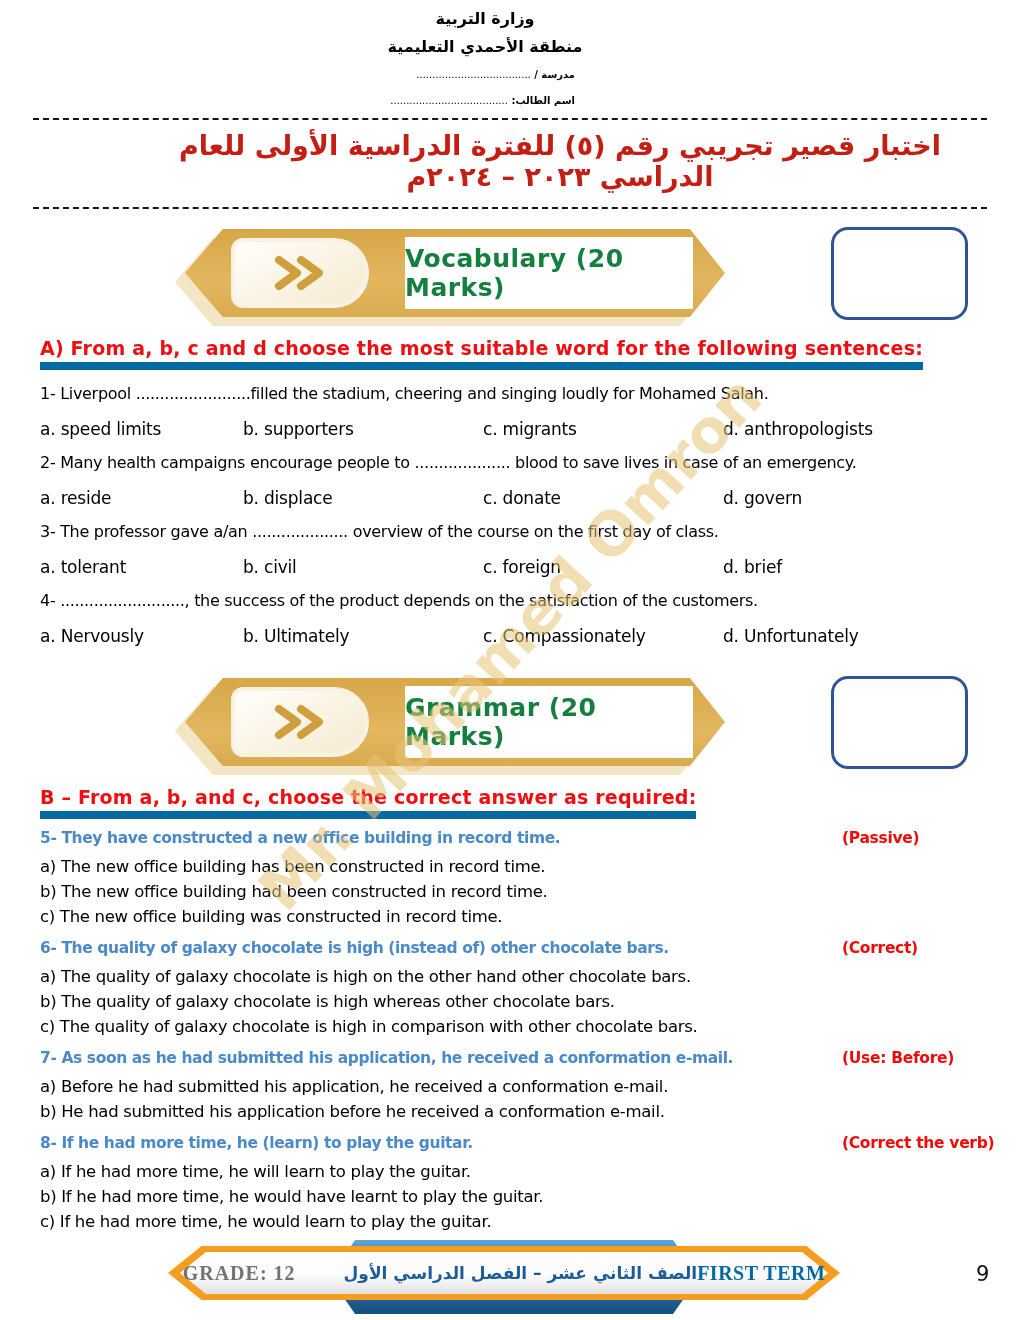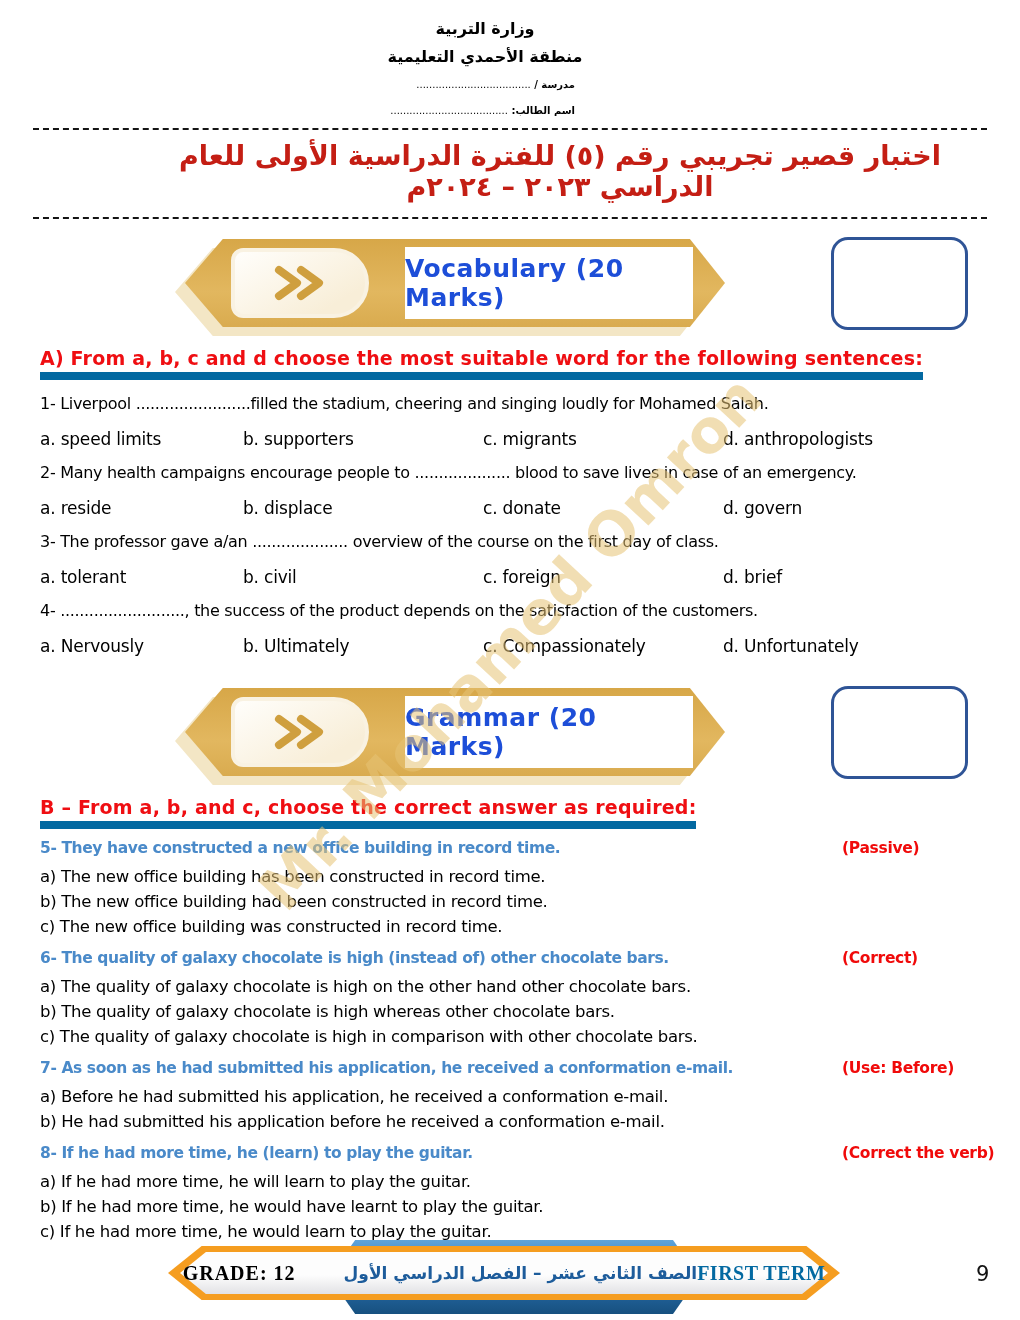--- a/index.html
+++ b/index.html
@@ -3,21 +3,21 @@
 <meta charset="utf-8">
 <style>
   html,body { margin:0; padding:0; background:#fff; }
   .page {
     position:relative; width:1020px; height:1320px; margin:0 auto;
     background:#fff; color:#000; overflow:hidden;
     font-family:"DejaVu Sans", sans-serif;
   }
 
   
-  .arabic-header { padding-top:14px; direction:rtl; }
+  .arabic-header { padding-top:4px; direction:rtl; }
   .ah-center { text-align:center; font-weight:bold; font-size:16px; line-height:22px;
                margin:4px auto 6px auto; transform:translateX(-25px); }
   .ah-line { width:300px; margin:4px auto 0 auto; transform:translateX(-85px);
              text-align:right; font-size:10px; line-height:22px; font-weight:bold; }
   .ah-line .dots { font-weight:normal; letter-spacing:1px; }
 
   .divider { border-top:2px dashed #141414; margin:6px 33px 0 33px; height:0; }
 
   
   .exam-title {
@@ -35,21 +35,21 @@
     clip-path:polygon(0 50%,7% 0,93.5% 0,100% 50%,93.5% 100%,7% 100%); }
   .banner .bbar { position:absolute; inset:0;
     background:linear-gradient(180deg,#d7a748 0%,#e2b75f 60%,#d9ab4f 100%);
     clip-path:polygon(0 50%,7% 0,93.5% 0,100% 50%,93.5% 100%,7% 100%); }
   .banner .pill { position:absolute; left:46px; top:9px; width:138px; height:70px;
     background:linear-gradient(150deg,#fffefb 0%,#f8eed8 80%);
     border:4px solid #f9f2e2; border-radius:14px 40px 40px 14px; box-sizing:border-box;
     display:flex; align-items:center; justify-content:center; }
   .banner .label-box { position:absolute; left:220px; right:32px; top:8px; bottom:8px;
     background:#ffffff; display:flex; align-items:center; justify-content:center; }
-  .banner .label-box span { color:#1d4ed8; font-weight:bold; font-size:25px; letter-spacing:0.5px; }
+  .banner .label-box span { color:#15803d; font-weight:bold; font-size:25px; letter-spacing:0.5px; }
 
   .score-box { width:137px; height:93px; border:3px solid #2f5496; border-radius:17px;
                background:#fff; box-sizing:border-box; flex:0 0 auto; }
 
   
   .sec-heading { margin:16px 40px 0 40px; display:inline-block;
     color:#ef0e12; font-weight:bold; font-size:19px; letter-spacing:0.2px;
     border-bottom:8px solid #0369a1; padding-bottom:3px; white-space:nowrap; }
 
   
@@ -80,21 +80,21 @@
     clip-path:polygon(0 50%,7% 0,93% 0,100% 50%,93% 100%,7% 100%); }
   .f-orange { position:absolute; left:0; right:0; top:2px; bottom:2px;
     background:#f59d20;
     clip-path:polygon(0 50%,5% 0,95% 0,100% 50%,95% 100%,5% 100%); }
   .f-white { position:absolute; left:12px; right:12px; top:8px; bottom:8px;
     background:linear-gradient(180deg,#fdfdfd 55%,#e2e2e5 100%);
     clip-path:polygon(0 50%,4% 0,96% 0,100% 50%,96% 100%,4% 100%); }
   .f-text { position:absolute; left:12px; right:12px; top:8px; bottom:8px;
     display:flex; align-items:center; justify-content:center; z-index:3; }
   .f-grade { font-family:"Liberation Serif", serif; font-weight:bold; font-size:20px;
-             color:#000000; letter-spacing:1px; margin-right:48px; white-space:nowrap; }
+             color:#737373; letter-spacing:1px; margin-right:48px; white-space:nowrap; }
   .f-arabic { direction:rtl; color:#1d5c9b; font-weight:bold; font-size:17px; white-space:nowrap; }
   .f-term { font-family:"Liberation Serif", serif; font-weight:bold; font-size:20px;
             color:#0369a1; letter-spacing:0.5px; white-space:nowrap; }
 
   .page-number { position:absolute; left:976px; top:1262px; font-size:21px; color:#111; }
 
   .chev { display:block; }
 </style>
 </head>
 <body>

